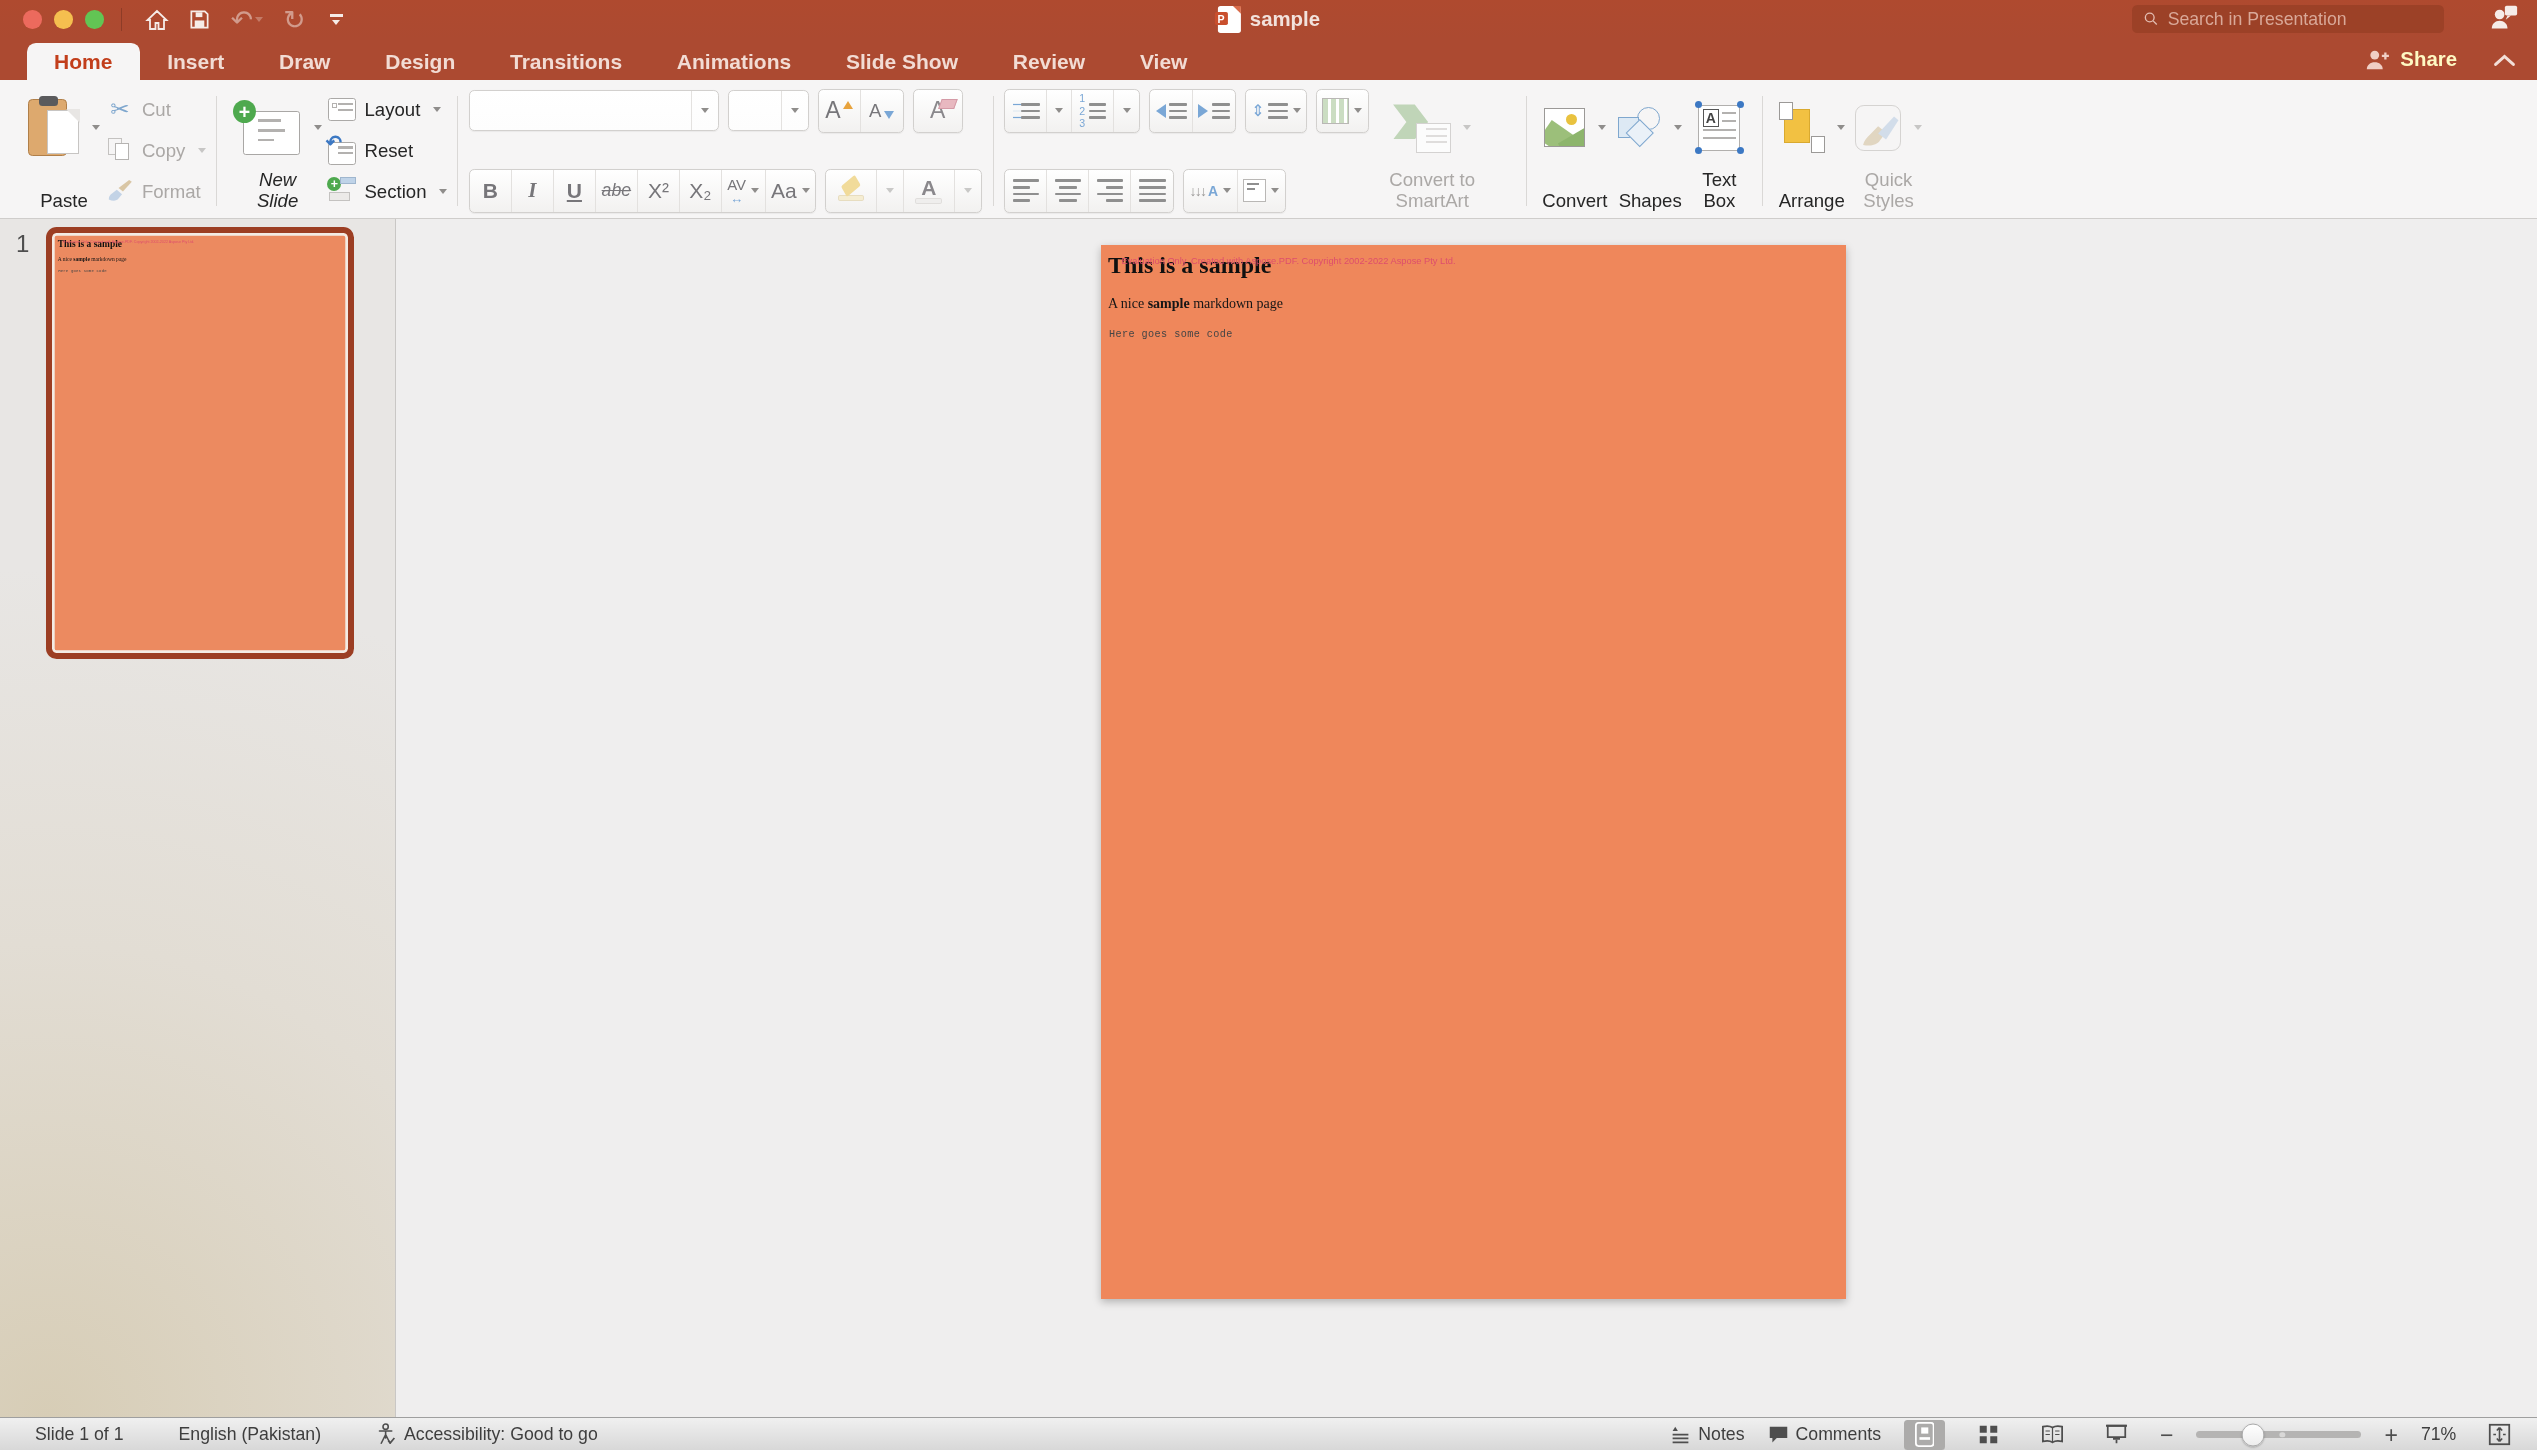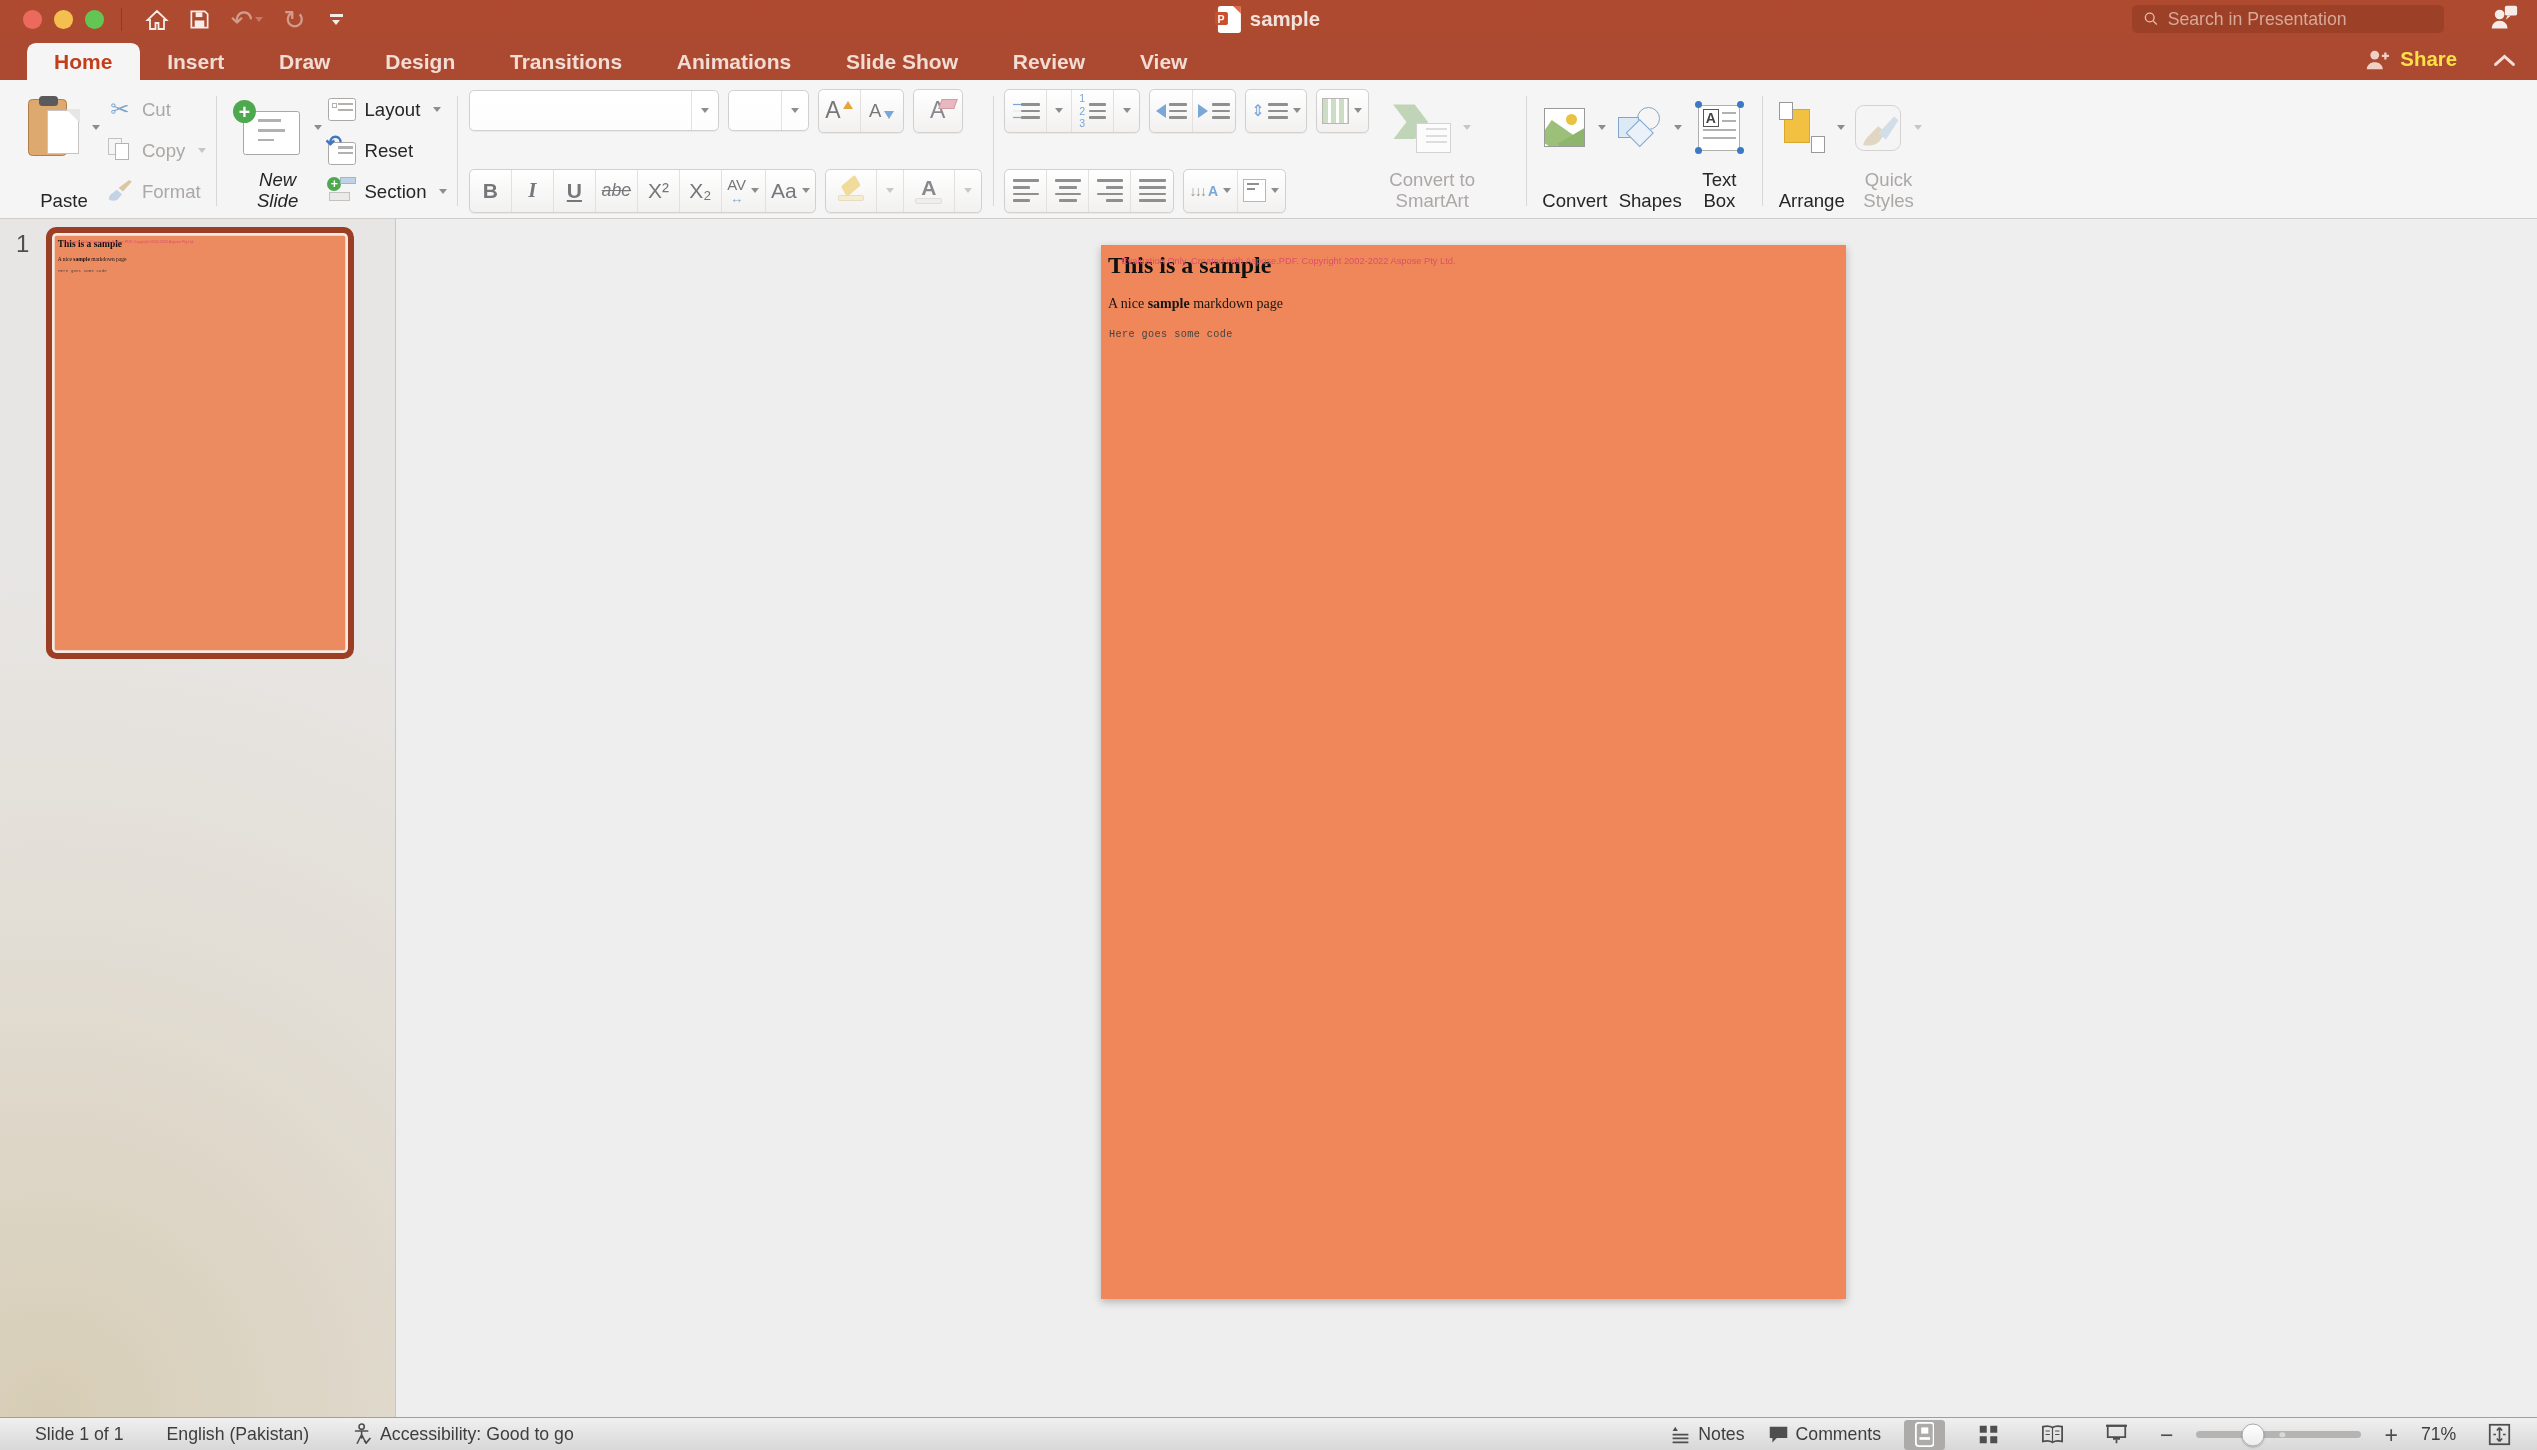--- a/index.html
+++ b/index.html
@@ -27,21 +27,21 @@
   .searchbox input { background:transparent; border:none; outline:none; color:#EFD9D0; font-size:17.7px; width:100%; font-family:"Liberation Sans",sans-serif; }
   .searchbox input::placeholder { color:#D9A898; }
   .people-ic { position:absolute; right:19.5px; top:4.4px; }
 
   
   .tabrow { position:absolute; left:0; top:39px; width:2538px; height:41px; background:#AC4A31; display:flex; align-items:flex-end; }
   .tabs { display:flex; align-items:flex-end; padding-left:26.6px; gap:0; }
   .tab { height:37px; padding:0 27.4px; display:flex; align-items:center; color:#F2DCD4; font-size:21px; font-weight:600; cursor:default; }
   .tab.active { background:#F6F5F5; color:#C23E1B; border-radius:8.9px 8.9px 0 0; }
   .tab-right { position:absolute; right:21px; top:0; height:41px; display:flex; align-items:center; gap:35px; }
-  .share { display:flex; align-items:center; gap:8.9px; color:#fde047; font-size:20.4px; font-weight:600; }
+  .share { display:flex; align-items:center; gap:8.9px; color:#fef9c3; font-size:20.4px; font-weight:600; }
 
   
   .ribbon { position:absolute; left:0; top:80px; width:2538px; height:139px; background:#F6F5F5;
     border-bottom:0.9px solid #CFCDCB; display:flex; align-items:stretch; padding:8.9px 14px 5.3px 23px; }
   .vdiv { width:0.9px; background:#DAD8D6; margin:7px 10.6px; }
   .glabel { font-size:18.6px; color:#262626; line-height:21px; text-align:center; }
   .dis { color:#ABA8A6 !important; }
   .bigbtn { display:flex; flex-direction:column; align-items:center; justify-content:space-between; padding:1.8px 5.3px; }
   .bigbtn .icwrap { height:74px; display:flex; align-items:center; }
   .stack { display:flex; flex-direction:column; justify-content:space-between; padding:3.5px 0; }
@@ -126,21 +126,21 @@
   .sl-watermark { position:absolute; left:20.4px; top:10.6px; font-size:9.3px; color:#DD4E6C; white-space:nowrap; z-index:2; font-family:"Liberation Sans",sans-serif; }
   .sl-body { position:absolute; left:7px; top:51px; font-family:"Liberation Serif",serif; font-size:14px; color:#161616; }
   .sl-code { position:absolute; left:8px; top:84px; font-family:"Liberation Mono","DejaVu Sans Mono",monospace; font-size:10.2px; letter-spacing:0.4px; color:#454545; }
   .notesbar { width:100%; height:76px; background:#EBEBEB; border-top:0.9px solid #C8C8C8; }
   .notesbar .ph { padding:14px 0 0 16px; font-size:24px; color:#1C1C1C; }
 
   
   .statusbar { position:absolute; left:0; top:1417px; width:2538px; height:34px;
     background:linear-gradient(#F0F0F0,#D7D7D7); border-top:0.9px solid #9F9F9F;
     display:flex; align-items:center; font-size:17.7px; color:#3E3E3E; }
-  .sb-left { display:flex; align-items:center; gap:43px; padding-left:35px; }
+  .sb-left { display:flex; align-items:center; gap:55px; padding-left:35px; }
   .sb-acc { display:flex; align-items:center; gap:7px; }
   .sb-right { margin-left:auto; display:flex; align-items:center; gap:23px; padding-right:17.7px; }
   .sb-item { display:flex; align-items:center; gap:7px; }
   .viewbtn { width:41px; height:30px; display:flex; align-items:center; justify-content:center; border-radius:3.5px; }
   .viewbtn.sel { background:#ACABAA; }
   .zoomtrack { position:relative; width:165px; height:6.2px; background:#B5B4B3; border-radius:3.5px; }
   .zoomknob { position:absolute; left:34%; top:50%; transform:translate(-50%,-50%); width:23px; height:23px;
     background:linear-gradient(#fff,#EDEDED); border:0.9px solid #ABABAB; border-radius:50%; box-shadow:0 0.9px 1.8px rgba(0,0,0,.25); }
   .zoomdot { position:absolute; left:52%; top:50%; transform:translate(-50%,-50%); width:5.3px; height:5.3px; background:#D9D8D7; border-radius:50%; }
   .pm { font-size:23px; color:#4E4E4E; line-height:0; }

